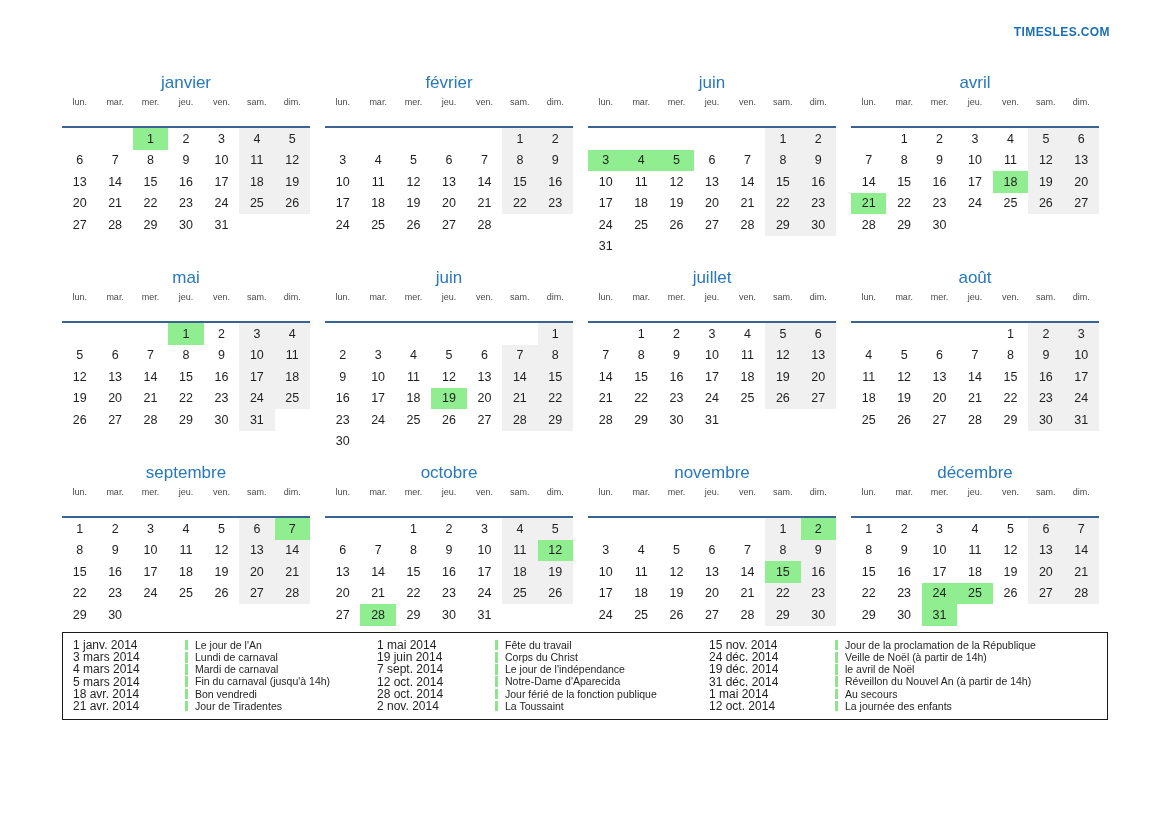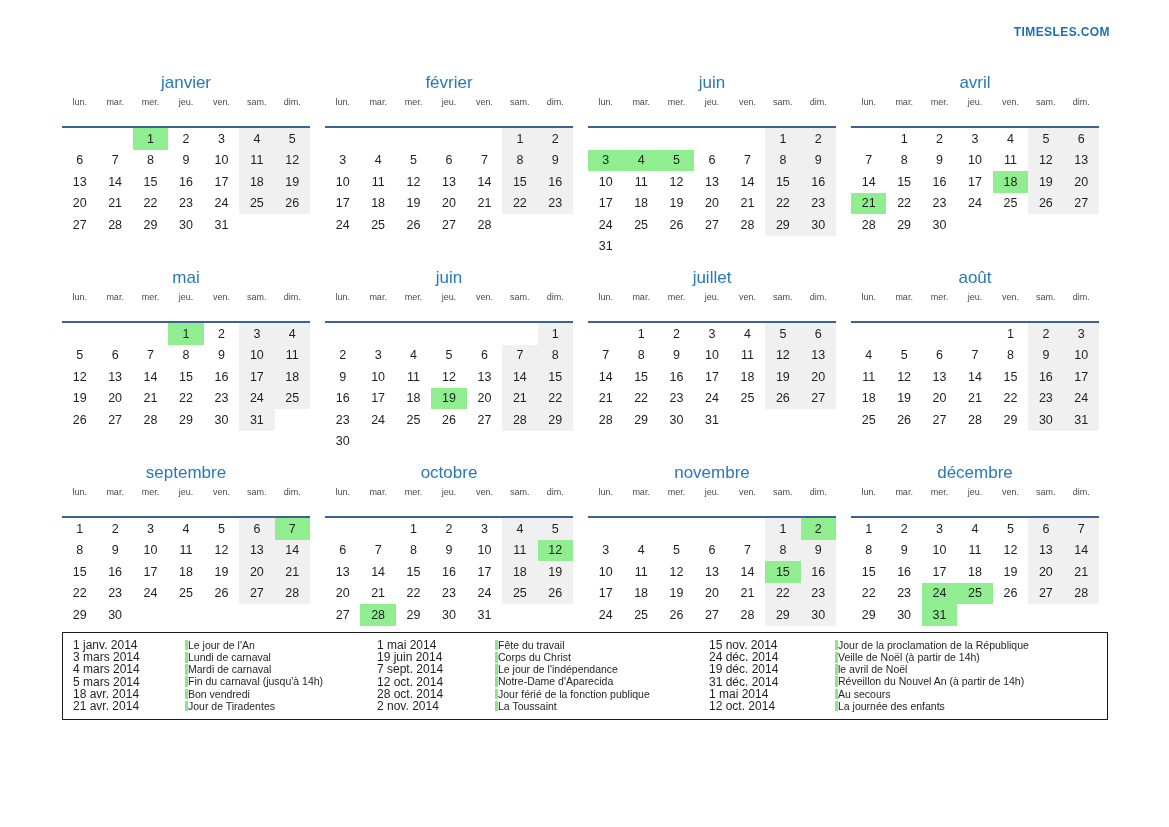--- a/index.html
+++ b/index.html
@@ -28,21 +28,21 @@
   .weekdays span{font-size:9px;color:#4a4a4a;text-align:center;line-height:12px;}
   .days{display:grid;grid-template-columns:repeat(7,1fr);grid-auto-rows:21.5px;}
   .cell{display:flex;align-items:center;justify-content:center;font-size:12.5px;color:var(--text-dark);}
   .cell.weekend{background:var(--weekend-gray);}
   .cell.holiday{background:var(--holiday-green);}
 
   
   .legend{position:absolute;left:62px;top:632px;width:1046px;border:1.5px solid #1a1a1a;padding:6px 8px 7px 10px;background:#fff;}
   .legend-grid{display:grid;grid-template-columns:112px 192px 118px 214px 126px auto;grid-auto-rows:12.2px;align-items:center;}
   .legend-grid .ldate{font-size:12px;color:#1f1f1f;white-space:nowrap;}
-  .legend-grid .lname{font-size:10.5px;color:#1f1f1f;white-space:nowrap;border-left:3px solid var(--legend-bar-green);line-height:10.5px;}
+  .legend-grid .lname{font-size:10.5px;color:#1f1f1f;white-space:nowrap;border-left:3px solid var(--legend-bar-green);padding-left:7px;line-height:10.5px;}
 </style>
 </head>
 <body>
 
 <div class="page">
   <a class="site-link">TIMESLES.COM</a>
 
   <div class="months">
   <div class="month">
     <div class="month-title">janvier</div>

